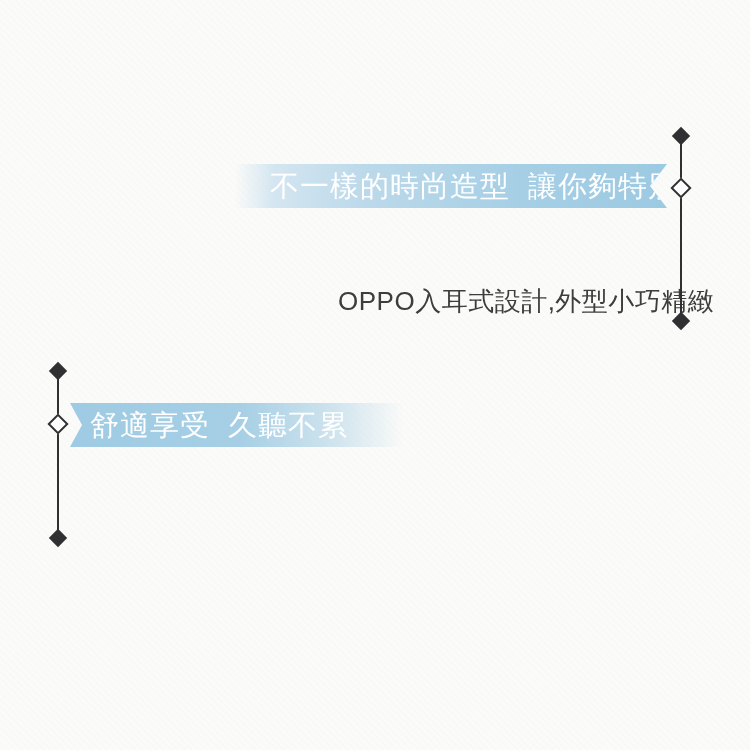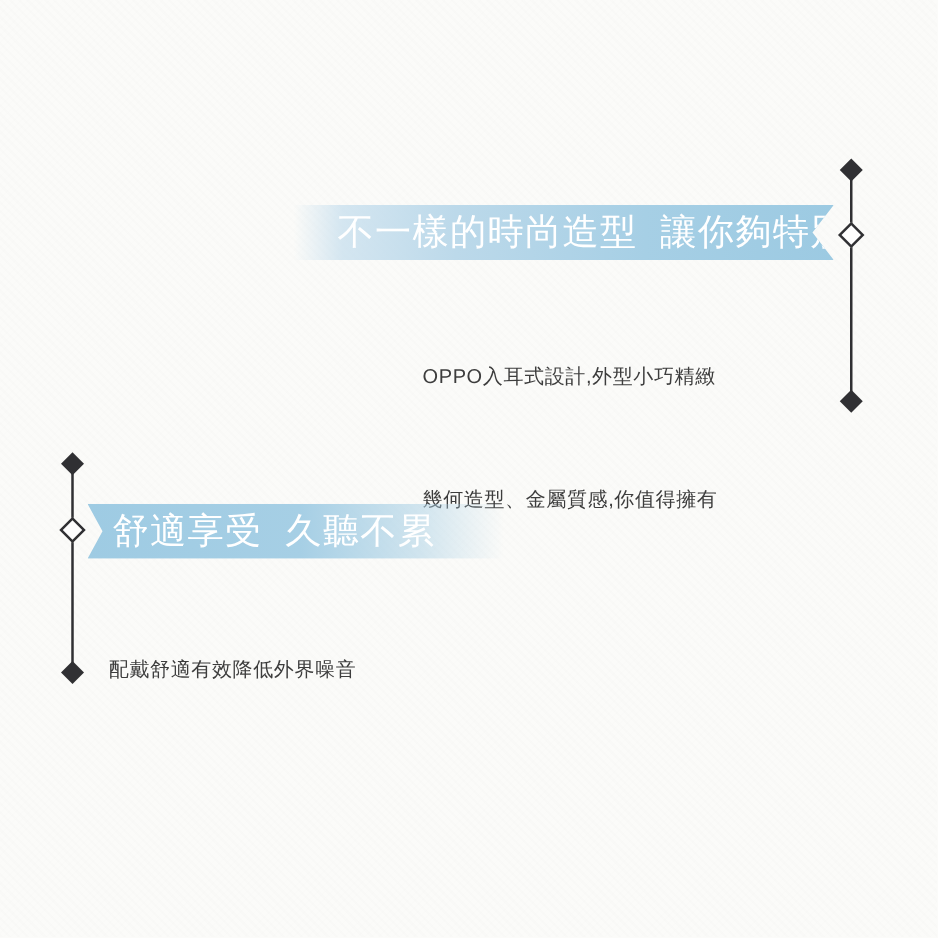--- a/index.html
+++ b/index.html
@@ -48,21 +48,21 @@
       rgba(173,210,230,0.55) 78%,
       rgba(173,210,230,0) 98%);
     clip-path:polygon(0 0, 100% 0, 100% 100%, 0 100%, 12px 50%);
     padding-left:20px;
   }
 
   
   .body-copy {
     position:absolute;
     color:#3d3d3d;
-    font-size:16px;
+    font-size:26px;
     line-height:33px;
     letter-spacing:0.5px;
     white-space:pre;
   }
   .body-style   { left:338px; top:219px; }
   .body-comfort { left:87px;  top:457px; line-height:32px; }
 
   
   .rule {
     position:absolute; width:2px; background:#303033;
@@ -86,34 +86,32 @@
 <body>
 
 <div class="canvas">
 
   <div class="banner banner-style">
     <span class="banner-title">不一樣的時尚造型  讓你夠特別</span>
   </div>
 
   <div class="body-copy body-style">
     <div>OPPO入耳式設計,外型小巧精緻</div>
-    <div>幾何造型、金屬質感,你值得擁有</div>
   </div>
 
   <div class="rule rule-right"></div>
   <div class="diamond" style="left:681px; top:136px;"></div>
   <div class="diamond outline" style="left:681px; top:188px;"></div>
   <div class="diamond" style="left:681px; top:321px;"></div>
 
   <div class="banner banner-comfort">
     <span class="banner-title">舒適享受  久聽不累</span>
   </div>
 
   <div class="body-copy body-comfort">
-    <div>配戴舒適有效降低外界噪音</div>
   </div>
 
   <div class="rule rule-left"></div>
   <div class="diamond" style="left:58px; top:371px;"></div>
   <div class="diamond outline" style="left:58px; top:424px;"></div>
   <div class="diamond" style="left:58px; top:538px;"></div>
 
 </div>
 
 </body></html>

